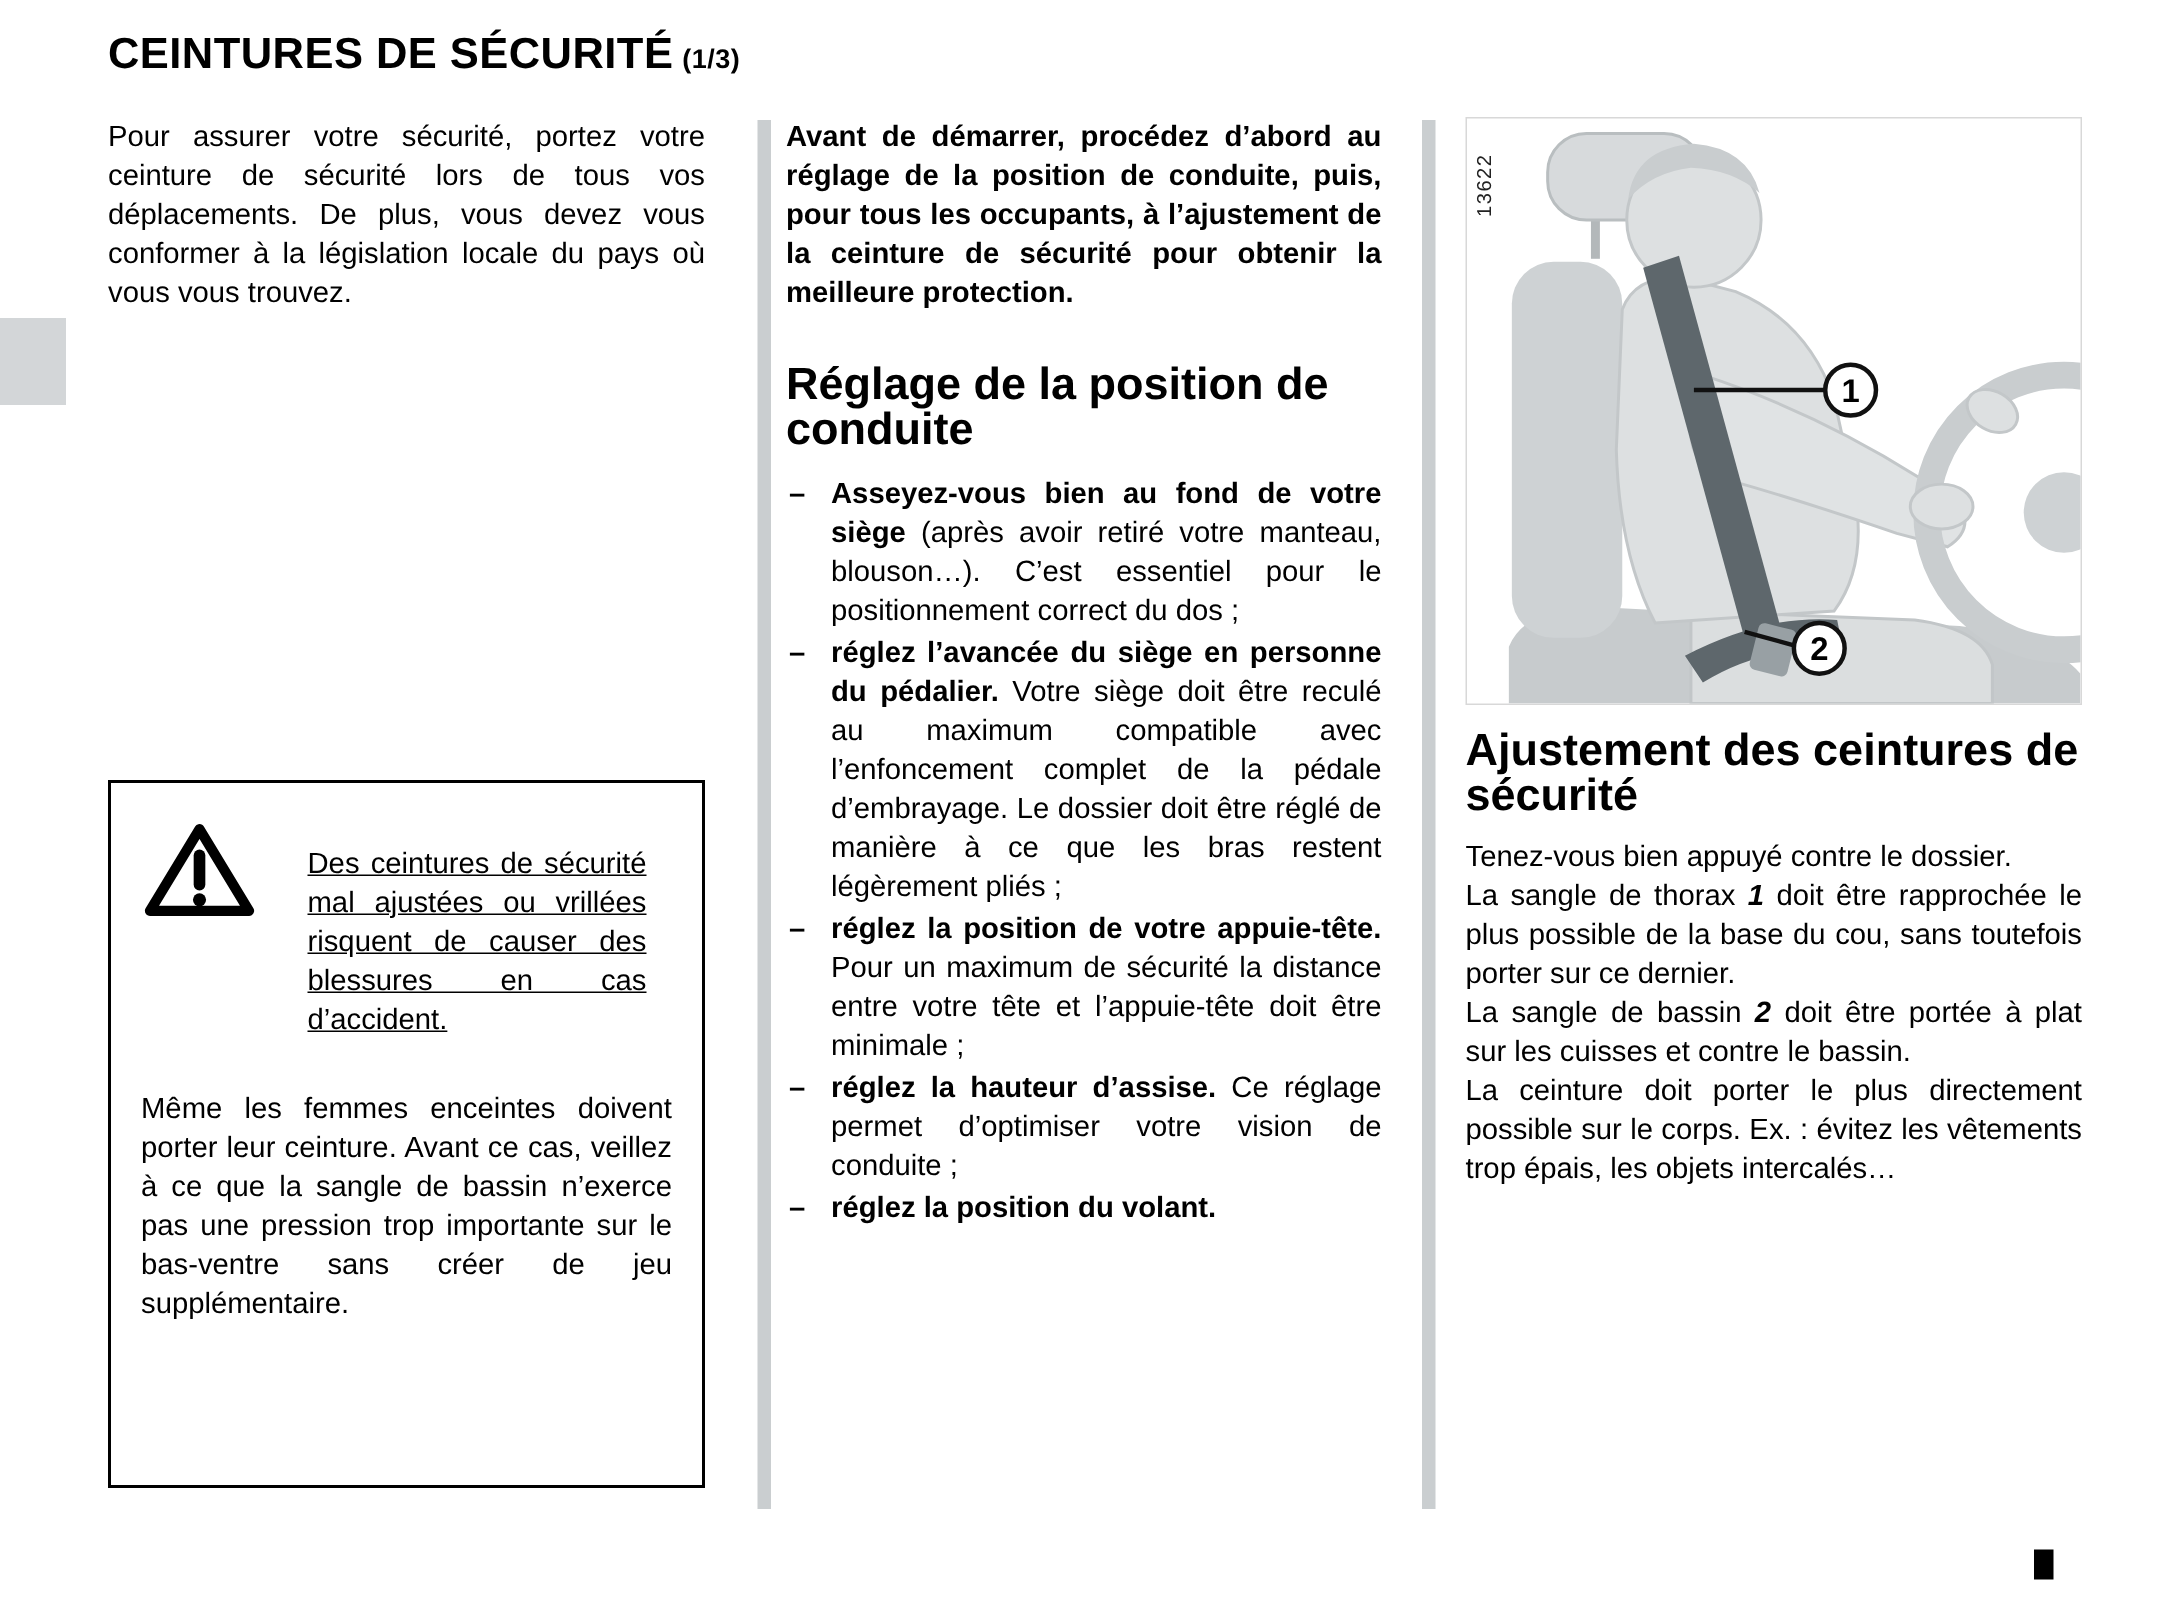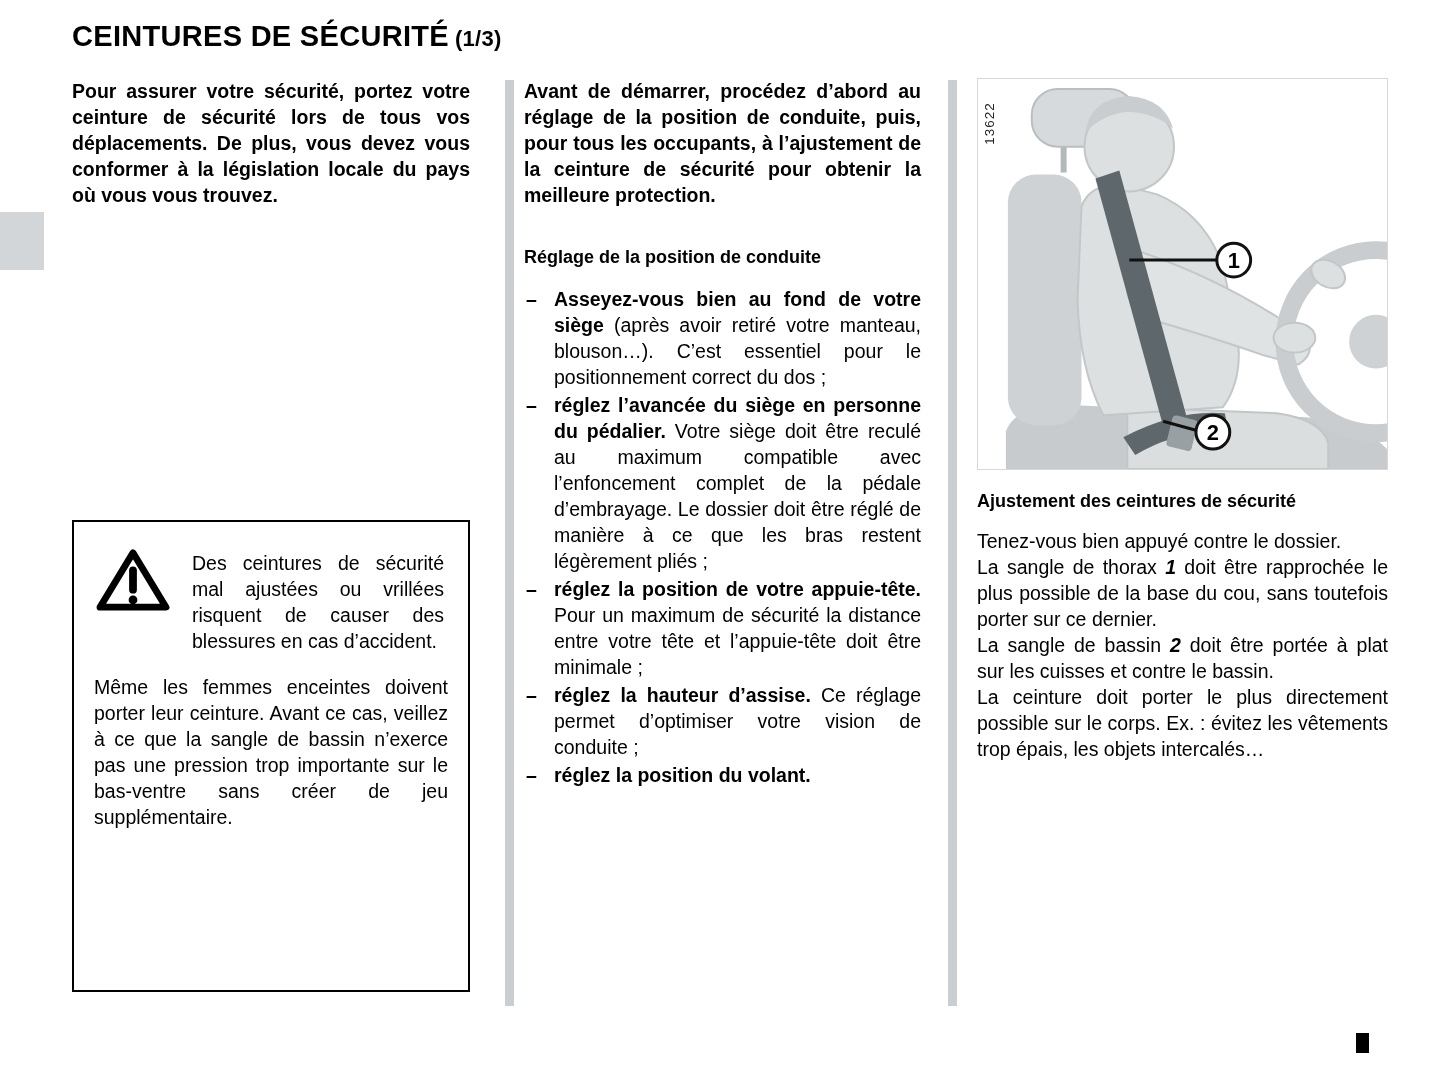--- a/index.html
+++ b/index.html
@@ -3,49 +3,49 @@
 <meta charset="utf-8">
 <style>
   html, body { margin: 0; padding: 0; }
   body {
     width: 1445px; height: 1070px; position: relative;
     background: #ffffff; color: #000;
     font-family: "Liberation Sans", "DejaVu Sans", sans-serif;
     overflow: hidden;
   }
   .title { position: absolute; left: 72px; top: 20px; font-size: 29px; font-weight: 700; letter-spacing: .3px; margin: 0; }
-  .title-suffix { font-size: 22px; margin-left: 6px; }
+  .title-suffix { font-size: 18px; margin-left: 6px; }
   .tab-marker { position: absolute; left: 0; top: 212px; width: 44px; height: 58px; background: #d3d6d8; }
   .divider { position: absolute; top: 80px; height: 926px; width: 9px; background: #caced0; }
   .divider-1 { left: 505px; }
   .divider-2 { left: 948px; }
 
   .col { position: absolute; top: 78px; font-size: 19.5px; line-height: 26px; text-align: justify; }
-  .col-left  { left: 72px;  width: 398px; font-weight: bold; }
+  .col-left  { left: 72px;  width: 398px; }
   .col-mid   { left: 524px; width: 397px; }
   .col-right { left: 977px; width: 411px; }
 
   p.para { margin: 0; }
   .bold { font-weight: 700; }
-  .heading { font-size: 18px; line-height: 30px; font-weight: 700; margin: 34px 0 14px 0; text-align: left; }
+  .heading { font-size: 30px; line-height: 30px; font-weight: 700; margin: 34px 0 14px 0; text-align: left; }
   .col-right .heading { margin: 16px 0 12px 0; }
 
   .bullets { margin-top: 0; }
   .bullet { position: relative; padding-left: 30px; margin-bottom: 2px; }
   .bullet .dash { position: absolute; left: 2px; top: 0; font-weight: 700; }
   .bullet .lead { font-weight: 700; }
 
   .warning-box {
     position: absolute; left: 72px; top: 520px; width: 398px; height: 472px;
     border: 2px solid #000; box-sizing: border-box;
     padding: 24px 20px 0 20px;
     font-size: 19.5px; line-height: 26px; text-align: justify;
   }
   .warn-row { display: flex; gap: 16px; align-items: flex-start; }
-  .warn-row p { margin: 4px; flex: 1; }
+  .warn-row p { margin: 17px; flex: 1; text-decoration: underline; }
   .warning-icon { flex: 0 0 78px; }
   .warn-p { margin: 16px 0 0 0; }
 
   .illustration {
     margin: 0; width: 411px; height: 392px; box-sizing: border-box;
     border: 1px solid #d8d8d8; background: #fff;
   }
   .illustration svg { display: block; width: 100%; height: 100%; }
 
   .rp { margin: 0 0 13px 0; }

